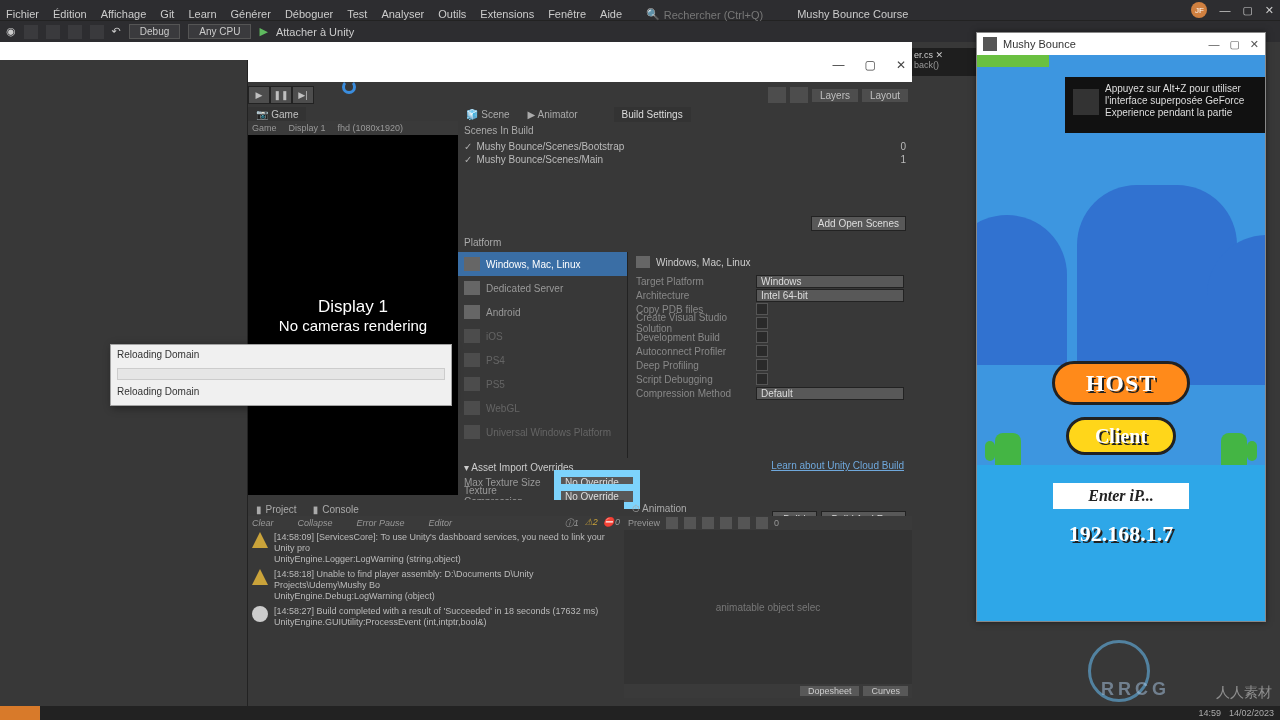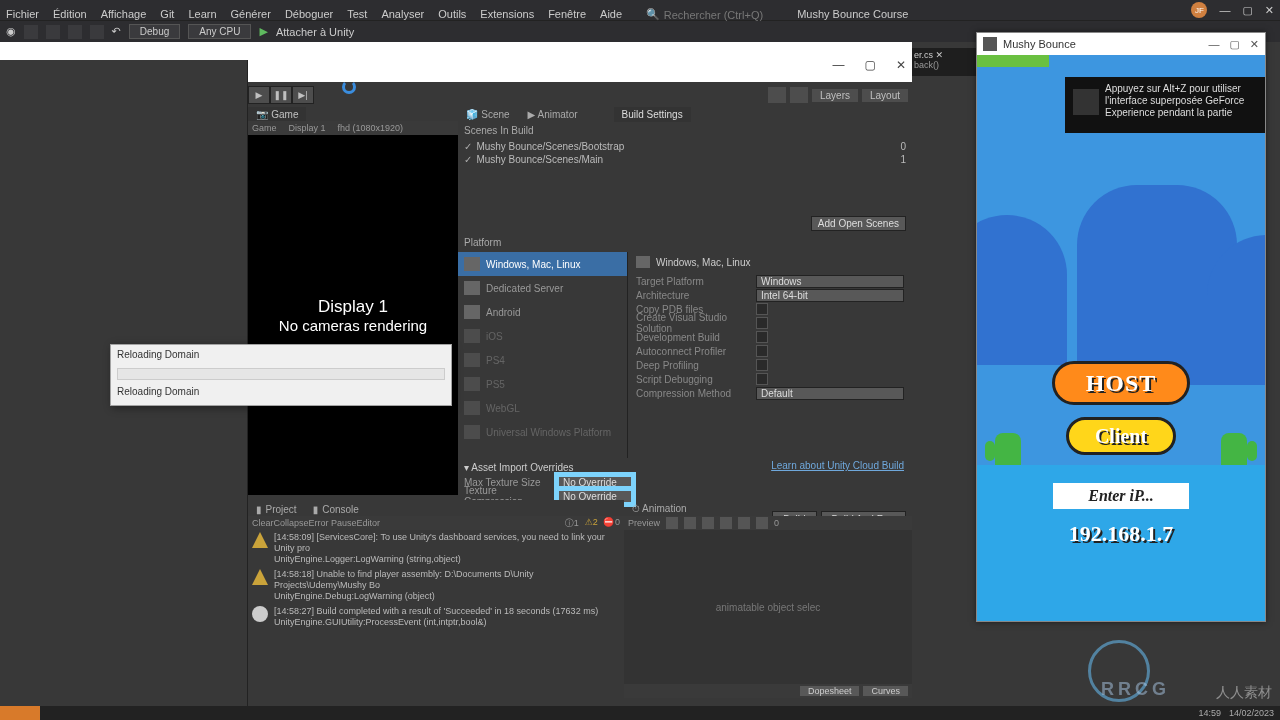--- a/index.html
+++ b/index.html
@@ -72,28 +72,28 @@
 .build-right .hdr { display: flex; align-items: center; gap: 6px; color: #ccc; margin-bottom: 6px; }
 .build-right .row { display: flex; align-items: center; height: 14px; margin-bottom: 0px; }
 .build-right .row .lbl { flex: 0 0 120px; color: #888; }
 .build-right .row .val { flex: 1; }
 .build-right .row select, .build-right .row .sel { background: #585858; border: 1px solid #222; color: #ddd; font-size: 10px; width: 100%; padding: 0 4px; }
 .build-right .row .chk { width: 12px; height: 12px; background: #2a2a2a; border: 1px solid #555; }
 .asset-over { padding: 4px 6px; }
 .asset-over .title { color: #ccc; margin-bottom: 2px; }
 .asset-over .row { display: flex; align-items: center; height: 14px; }
 .asset-over .row .lbl { flex: 0 0 90px; color: #999; }
-.asset-over .row .sel { background: #585858; border: 5px solid #7dd3fc; color: #ddd; font-size: 10px; padding: 0 14px 0 4px; }
+.asset-over .row .sel { background: #585858; border: 7px solid #7dd3fc; color: #ddd; font-size: 10px; padding: 0 14px 0 4px; }
 .build-footer { display: flex; justify-content: space-between; align-items: center; padding: 4px 6px; }
 .build-footer button { background: #585858; border: 1px solid #222; color: #ddd; font-size: 10px; padding: 2px 10px; }
 
 
 .bottom-tabs { position: absolute; left: 248px; top: 500px; width: 376px; height: 18px; display: flex; align-items: center; background: #383838; }
 .bottom-tabs .tb { padding: 2px 8px; font-size: 10px; color: #aaa; display: flex; align-items: center; gap: 4px; }
-.bottom-toolbar { position: absolute; left: 248px; top: 516px; width: 376px; height: 14px; display: flex; align-items: center; gap: 0; padding: 0 4px; font-size: 9px; color: #999; background: #3a3a3a; }
+.bottom-toolbar { position: absolute; left: 248px; top: 516px; width: 376px; height: 14px; display: flex; align-items: center; gap: 24px; padding: 0 4px; font-size: 9px; color: #999; background: #3a3a3a; font-style: italic; }
 .bottom-toolbar .right { margin-left: auto; display: flex; gap: 6px; }
 .console-list { position: absolute; left: 248px; top: 530px; width: 376px; height: 174px; background: #383838; font-size: 9px; }
 .console-list .entry { display: flex; gap: 6px; padding: 2px 4px; }
 .console-list .entry .icon { width: 16px; height: 16px; flex: none; }
 .console-list .entry .warn { background: #caa33a; clip-path: polygon(50% 0,100% 100%,0 100%); }
 .console-list .entry .info { background: #ccc; border-radius: 50%; }
 .console-list .entry .txt { color: #bbb; line-height: 11px; }
 
 
 .anim-tabs { position: absolute; left: 624px; top: 500px; width: 288px; height: 18px; display: flex; align-items: center; }

